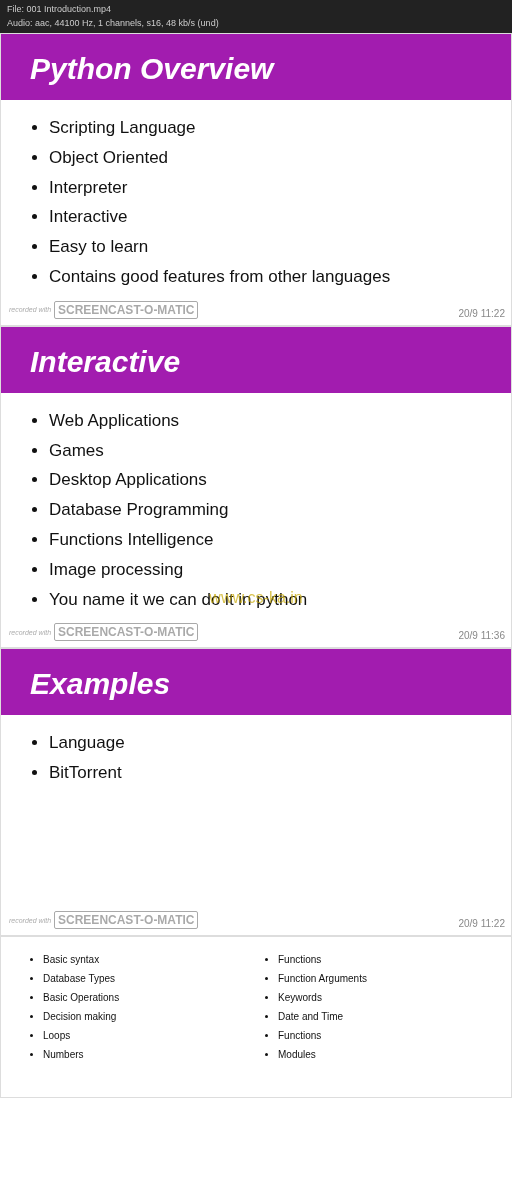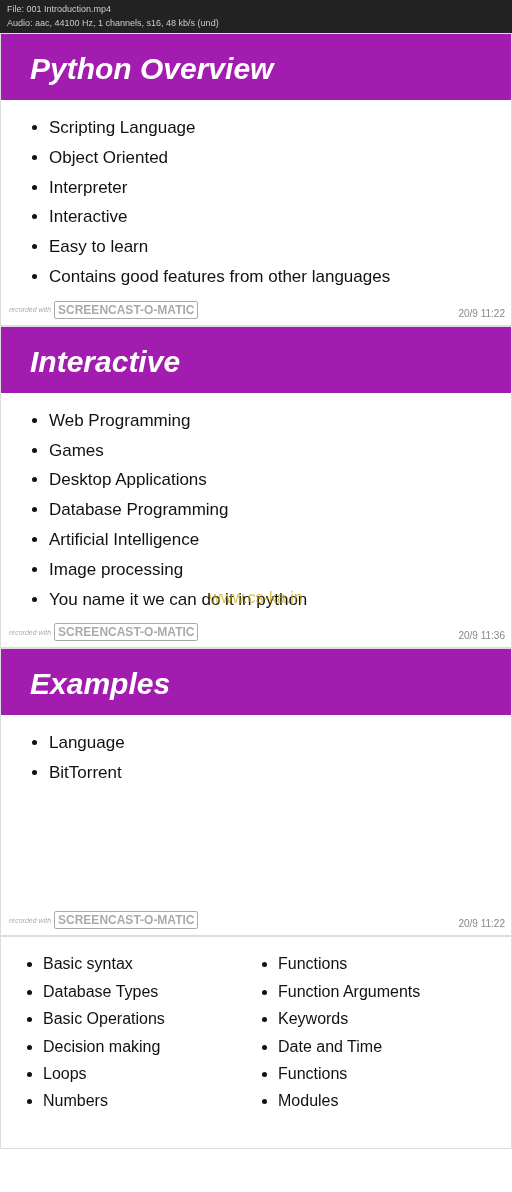--- a/index.html
+++ b/index.html
@@ -66,21 +66,21 @@
       gap: 0;
     }
     .topics-col {
       flex: 1;
     }
     .topics-col ul {
       list-style: disc;
       padding-left: 22px;
     }
     .topics-col ul li {
-      font-size: 16px;
+      font-size: 10px;
       color: #111;
       margin-bottom: 5px;
       line-height: 1.4;
     }
 
     
     .screencast-watermark {
       position: absolute;
       bottom: 6px;
       left: 8px;
@@ -152,25 +152,25 @@
     <div class="timestamp">20/9 11:22</div>
   </div>
 </div>
 
 <div class="slide">
   <div class="slide-header">
     <h2>Interactive</h2>
   </div>
   <div class="slide-body">
     <ul>
-      <li>Web Programming</li>
+      <li>Web Applications</li>
       <li>Games</li>
       <li>Desktop Applications</li>
       <li>Database Programming</li>
-      <li>Artificial Intelligence</li>
+      <li>Functions Intelligence</li>
       <li>Image processing</li>
       <li>You name it we can do it in python</li>
     </ul>
     <div class="overlay-text">www.cs-ka.in</div>
     <div class="screencast-watermark">
       <span class="screencast-text">recorded with</span>
       <span class="screencast-logo">SCREENCAST-O-MATIC</span>
     </div>
     <div class="timestamp">20/9 11:36</div>
   </div>

